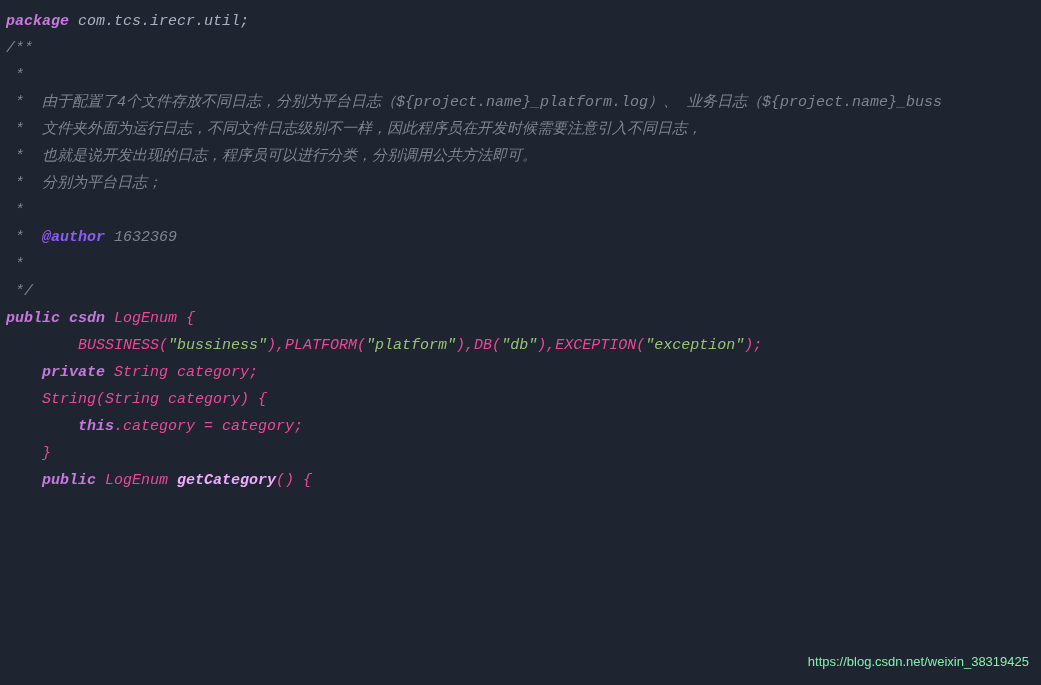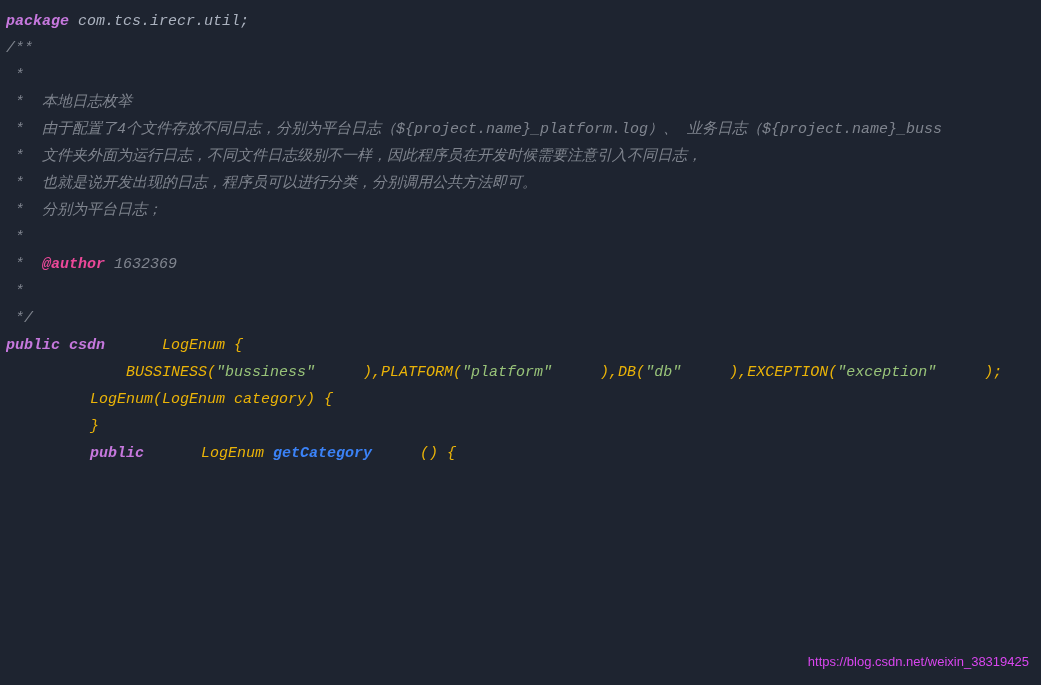--- a/index.html
+++ b/index.html
@@ -28,69 +28,69 @@
       color: #c678dd;
       font-weight: bold;
     }
     .package-name {
       color: #abb2bf;
     }
     .comment {
       color: #7f848e;
     }
     .author-tag {
-      color: #ec4899;
+      color: #8b5cf6;
       font-weight: bold;
     }
     .string {
       color: #98c379;
     }
     .this-keyword {
       color: #c678dd;
       font-weight: bold;
     }
     .method-name {
-      color: #3b82f6;
+      color: #f0abfc;
       font-weight: bold;
     }
     .plain {
-      color: #eab308;
-      margin-left: 48px;
+      color: #ec4899;
     }
     .watermark {
       position: absolute;
       bottom: 12px;
       right: 12px;
-      color: #d946ef;
+      color: #86efac;
       font-size: 13px;
       font-family: Arial, sans-serif;
     }
   </style>
 </head>
 <body>
 
 <div>
   <div class="code-line"><span class="keyword">package</span><span class="package-name"> com.tcs.irecr.util;</span></div>
   <div class="code-line comment">/**</div>
   <div class="code-line comment"> *</div>
-  <div class="code-line comment"> *  本地日志枚举</div>
   <div class="code-line comment"> *  由于配置了4个文件存放不同日志，分别为平台日志（${project.name}_platform.log）、 业务日志（${project.name}_buss</div>
   <div class="code-line comment"> *  文件夹外面为运行日志，不同文件日志级别不一样，因此程序员在开发时候需要注意引入不同日志，</div>
   <div class="code-line comment"> *  也就是说开发出现的日志，程序员可以进行分类，分别调用公共方法即可。</div>
   <div class="code-line comment"> *  分别为平台日志；</div>
   <div class="code-line comment"> *</div>
   <div class="code-line comment"><span> *  </span><span class="author-tag">@author</span><span> 1632369</span></div>
   <div class="code-line comment"> *</div>
   <div class="code-line comment"> */</div>
   <div class="code-line"><span class="keyword">public</span><span class="keyword"> csdn</span><span class="plain"> LogEnum {</span></div>
   <div class="code-line"></div>
   <div class="code-line"><span class="plain">        BUSSINESS(</span><span class="string">"bussiness"</span><span class="plain">),PLATFORM(</span><span class="string">"platform"</span><span class="plain">),DB(</span><span class="string">"db"</span><span class="plain">),EXCEPTION(</span><span class="string">"exception"</span><span class="plain">);</span></div>
   <div class="code-line"></div>
   <div class="code-line"></div>
+  <div class="code-line"><span class="plain">    </span><span class="keyword">private</span><span class="plain"> String category;</span></div>
   <div class="code-line"></div>
   <div class="code-line"></div>
-  <div class="code-line plain">    LogEnum(LogEnum category) {</div>
+  <div class="code-line plain">    String(String category) {</div>
+  <div class="code-line"><span class="plain">        </span><span class="this-keyword">this</span><span class="plain">.category = category;</span></div>
   <div class="code-line plain">    }</div>
   <div class="code-line"></div>
   <div class="code-line"><span class="plain">    </span><span class="keyword">public</span><span class="plain"> LogEnum </span><span class="method-name">getCategory</span><span class="plain">() {</span></div>
 </div>
 
 <div class="watermark">https://blog.csdn.net/weixin_38319425</div>
 
 </body></html>

